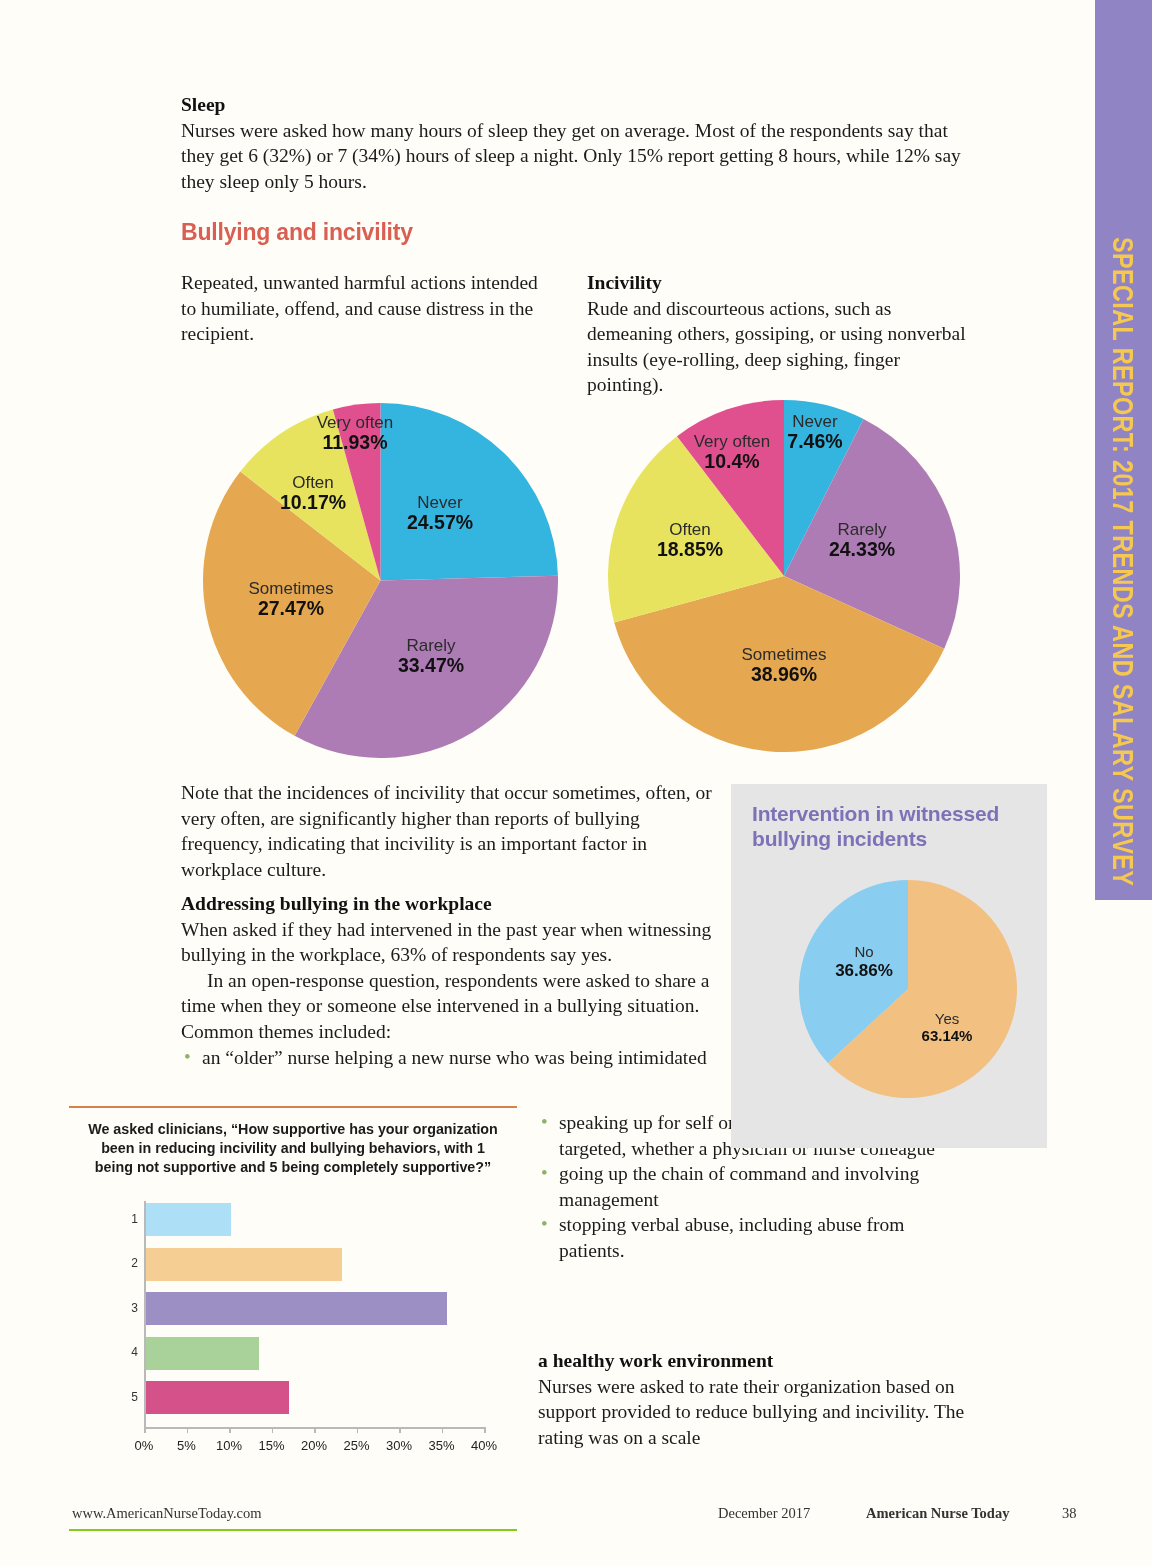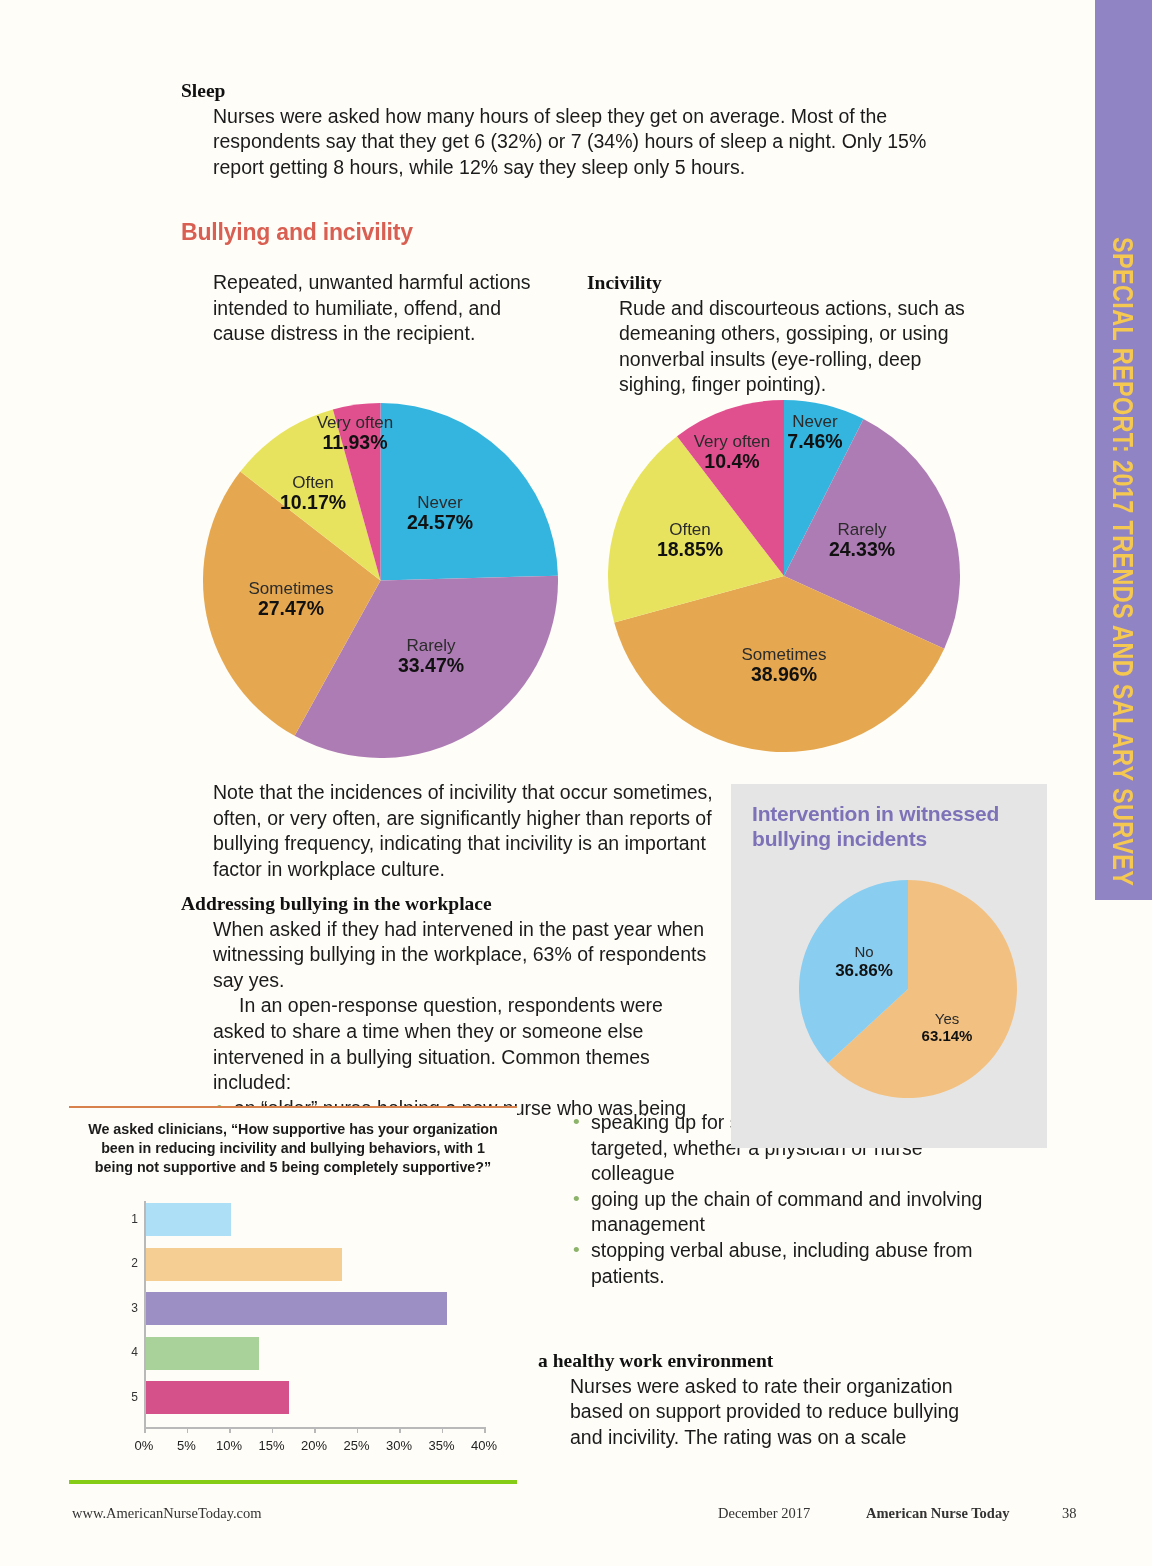--- a/index.html
+++ b/index.html
@@ -37,42 +37,41 @@
     transform: rotate(90deg) scaleY(1.0);
   }
   .side-banner-inner {
     transform: scaleX(0.78);
     transform-origin: right center;
     display: inline-block;
   }
 
   
   .body-text {
-    font-family: Liberation Sans, sans-serif;
+    font-family: Liberation Serif, serif;
     font-size: 19.5px;
     line-height: 25.6px;
     color: #1b1b1b;
-    margin-left: 32px;
   }
   .head-bold {
     font-family: "Liberation Serif", serif;
     font-weight: bold;
     font-size: 19.5px;
     line-height: 25.6px;
     color: #111;
   }
   .section-head {
     font-family: "Liberation Sans", sans-serif;
     font-weight: bold;
     font-size: 23px;
     color: #d95f52;
     letter-spacing: -0.2px;
   }
 
-  #sleep-block { position: absolute; left: 181px; top: 78px; width: 790px; }
+  #sleep-block { position: absolute; left: 181px; top: 92px; width: 790px; }
   #bullying-incivility-head { position: absolute; left: 181px; top: 219px; }
   #bullying-def { position: absolute; left: 181px; top: 270px; width: 370px; }
   #incivility-def { position: absolute; left: 587px; top: 270px; width: 390px; }
 
   #note-block { position: absolute; left: 181px; top: 780px; width: 535px; }
   #addressing-block { position: absolute; left: 181px; top: 891px; width: 535px; }
 
   .bullet-list { list-style: none; }
   .bullet-list li {
     position: relative;
@@ -126,24 +125,24 @@
     font-family: "Liberation Sans", sans-serif;
     font-weight: bold; font-size: 21px; line-height: 1.18;
     color: #7d72b8;
     letter-spacing: -0.2px;
   }
   #pie-intervention { position: absolute; left: 68px; top: 96px; width: 218px; height: 218px; }
 
   
   #barchart-box {
     position: absolute; left: 69px; top: 1106px;
-    width: 448px; height: 378px;
+    width: 448px; height: 425px;
     background: #fffdf7;
     border-top: 2px solid #d9814d;
-    border-bottom: 4px solid #84cc16;
+    border-bottom: 2px solid #84cc16;
   }
   #barchart-title {
     position: absolute; left: 12px; top: 12px; width: 424px;
     text-align: center;
     font-family: "Liberation Sans", sans-serif;
     font-weight: bold; font-size: 14.3px; line-height: 1.33;
     color: #1b1b1b;
   }
   #bar-plot { position: absolute; left: 75px; top: 93px; width: 340px; height: 222px; }
   .bar-row { position: absolute; left: 0; height: 33px; }

